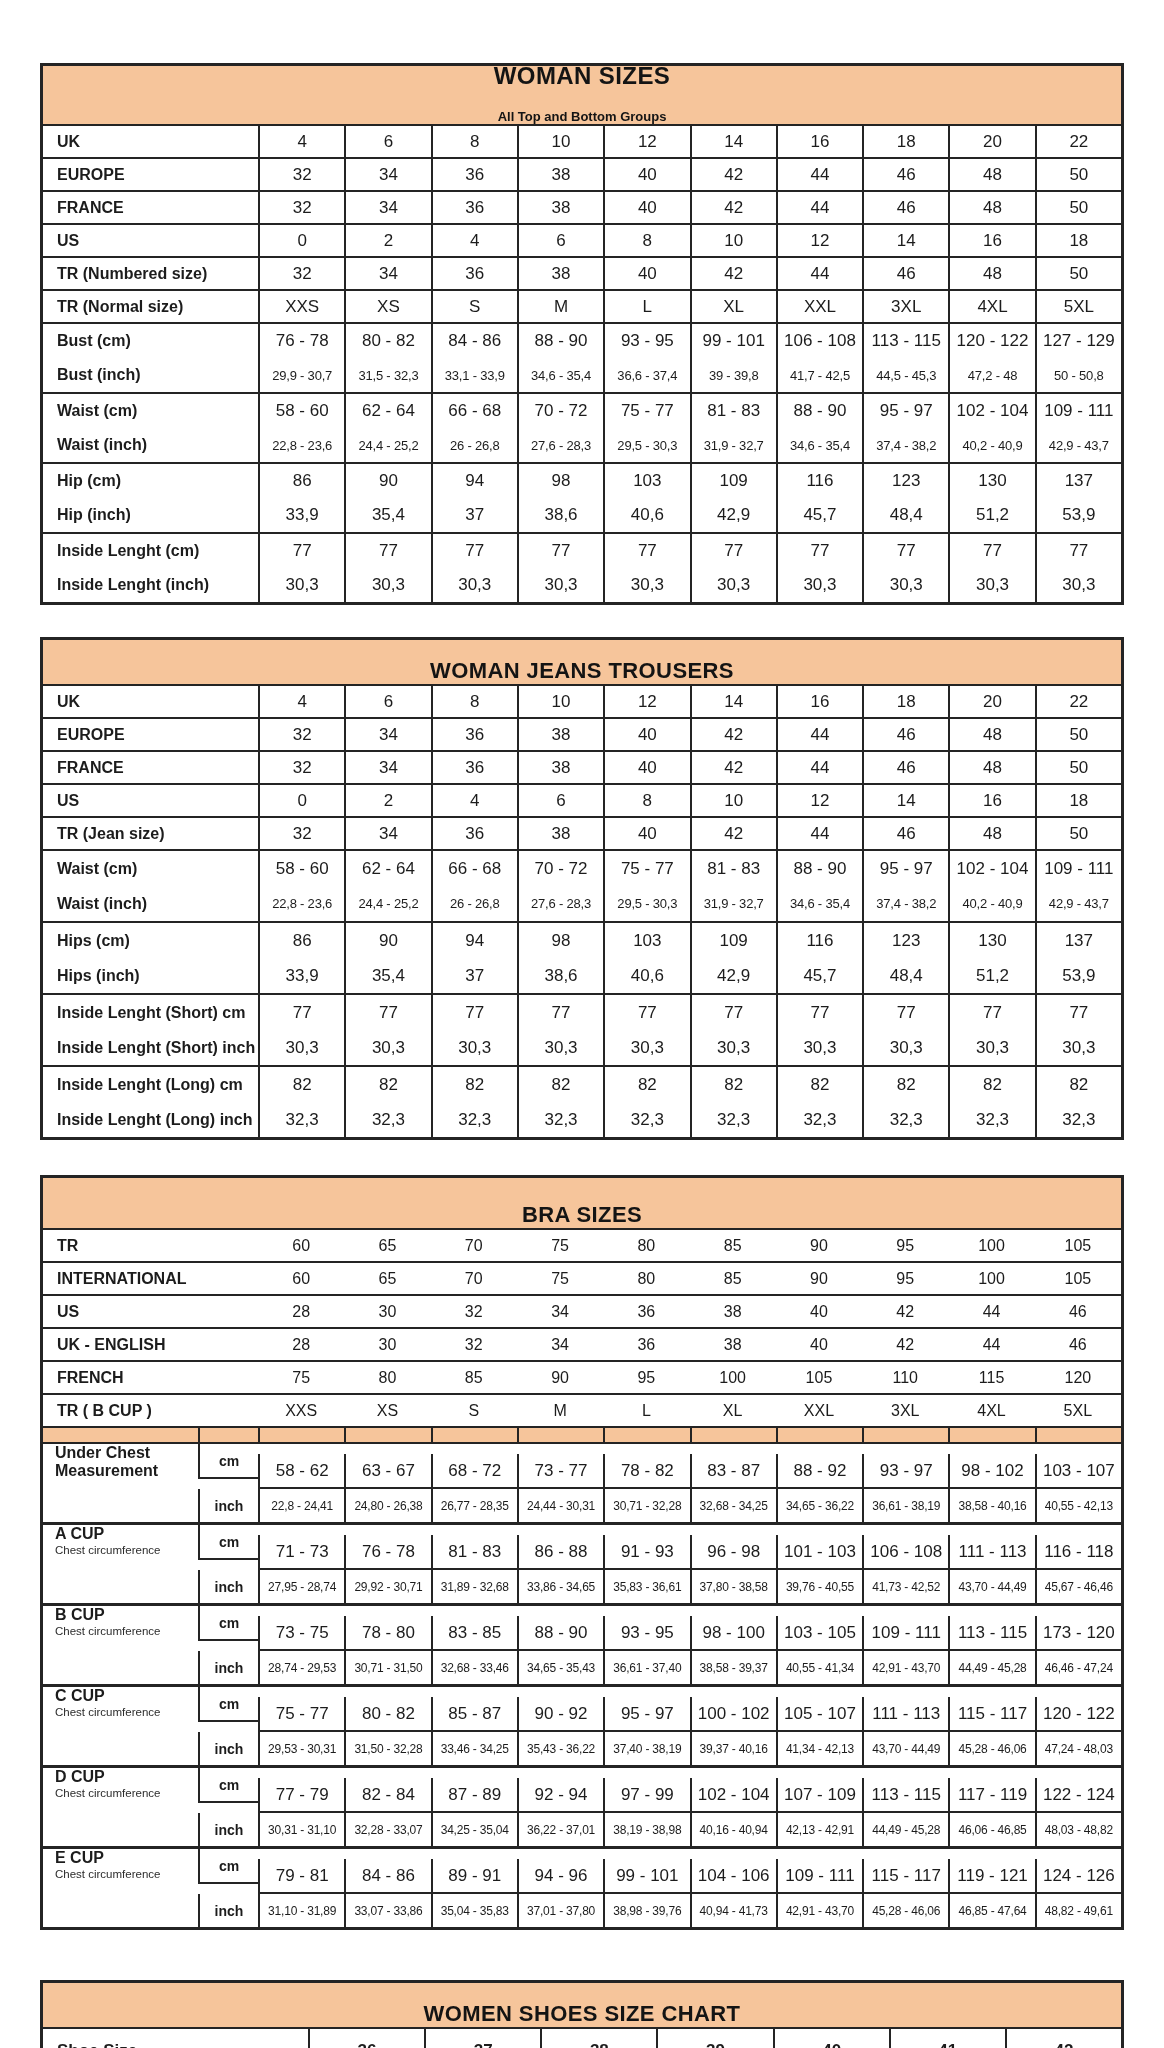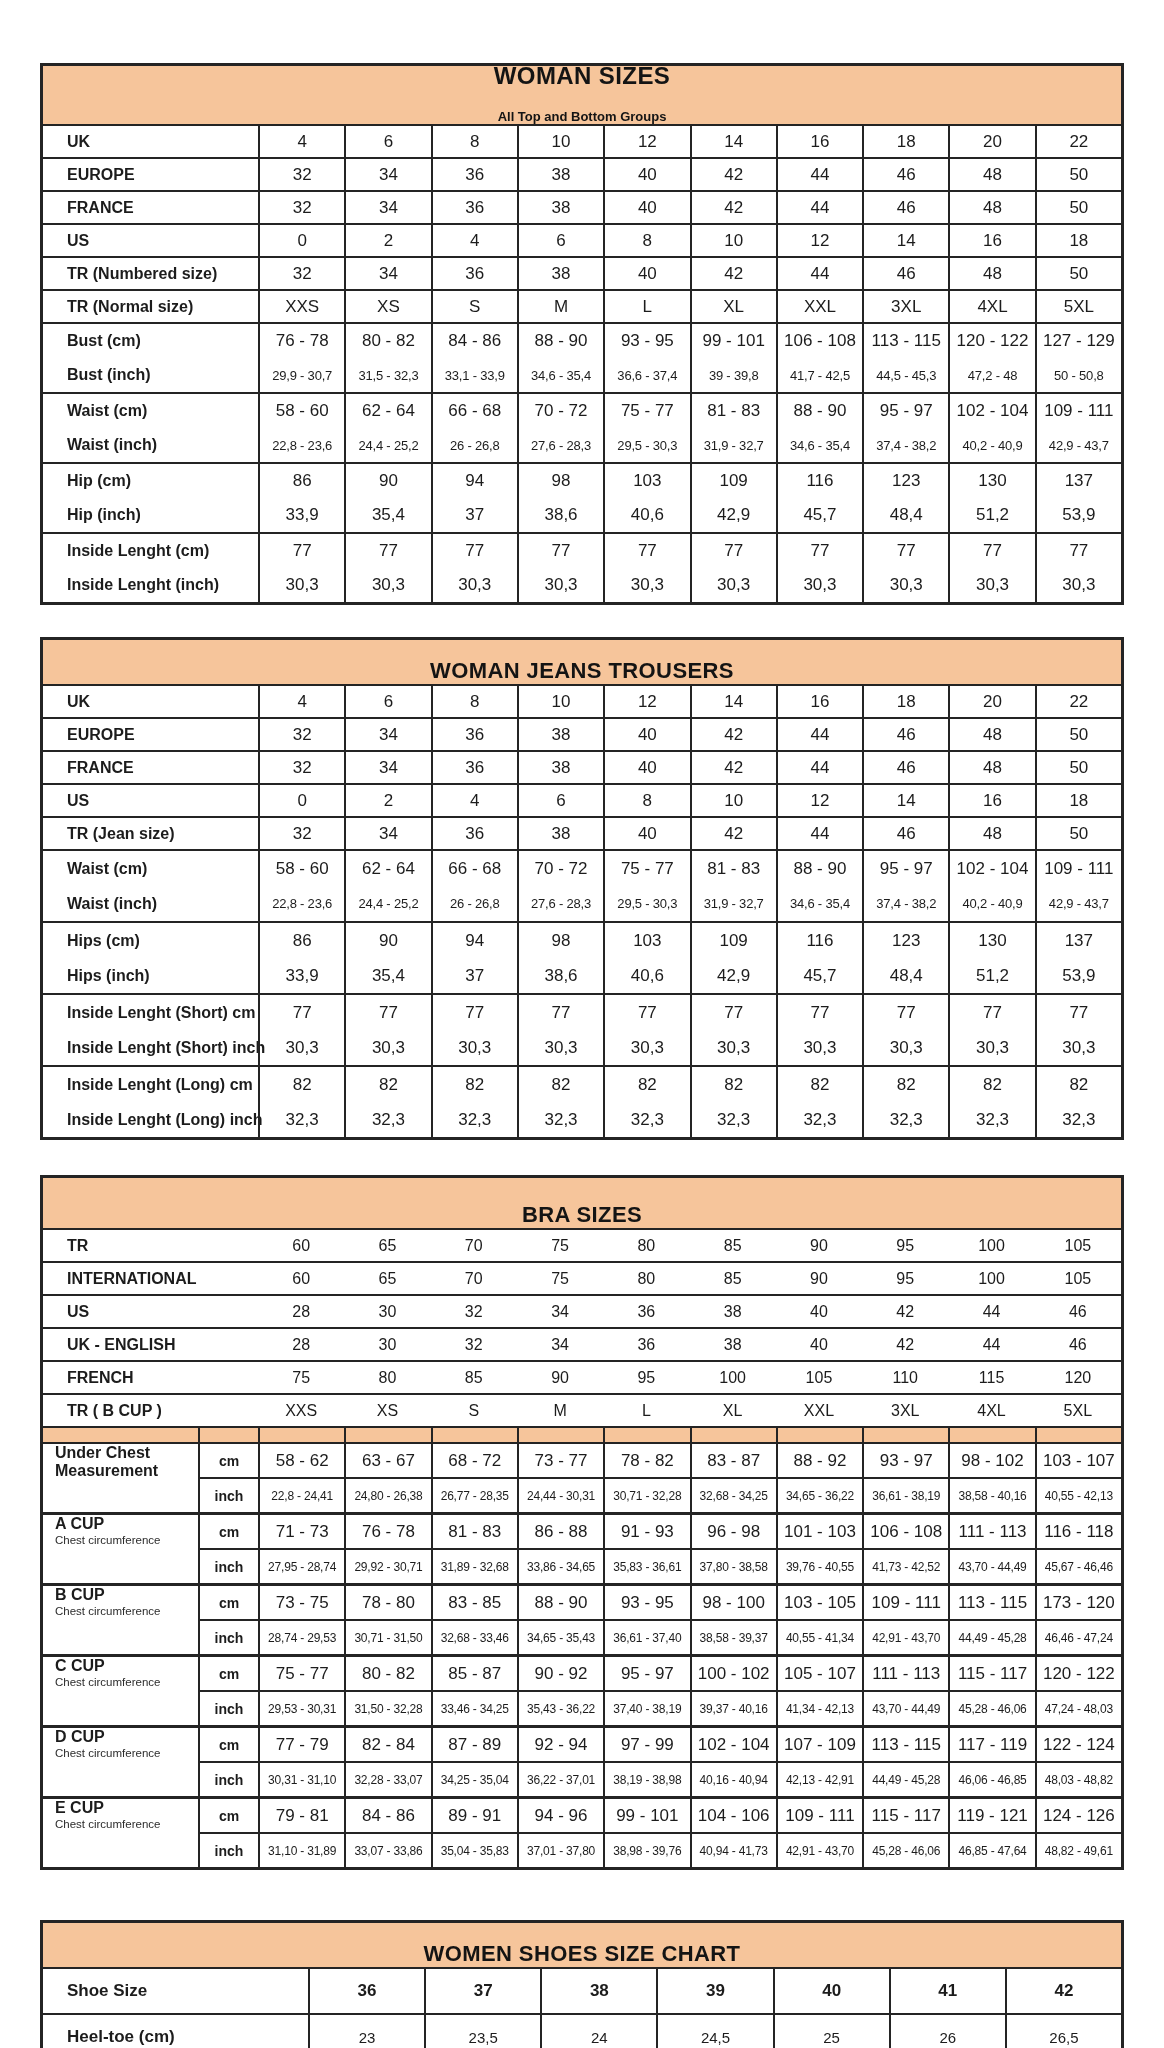--- a/index.html
+++ b/index.html
@@ -16,21 +16,21 @@
   .thead-md{height:44px;}
   .thead-bra{height:50px;}
   .t-title{font-weight:bold;font-size:22px;letter-spacing:.4px;color:#141414;}
   .t-title-lg{font-size:24px;}
   .t-sub{font-weight:bold;font-size:13px;margin-top:19px;color:#141414;}
 
   
   .grp{display:grid;grid-template-columns:215px repeat(10,1fr);}
   .tbody > .grp + .grp{border-top:2px solid #242424;}
   .cell{display:flex;align-items:center;justify-content:center;border-left:2px solid #242424;font-size:17px;}
-  .cell.label{justify-content:flex-start;padding-left:24px;border-left:none;font-weight:bold;font-size:16px;white-space:nowrap;}
+  .cell.label{justify-content:flex-start;padding-left:14px;border-left:none;font-weight:bold;font-size:16px;white-space:nowrap;}
   .t1 .cell{height:31px;}
   .t1 .pair .cell{height:34px;}
   .t2 .cell{height:31px;}
   .t2 .pair .cell{height:35px;}
   .cell.small{font-size:13px;letter-spacing:-0.2px;}
 
   
   .bra-top{display:grid;grid-template-columns:215px repeat(10,1fr);}
   .bra-body > .bra-top + .bra-top{border-top:2px solid #242424;}
   .bra-top .cell{border-left:none;height:31px;font-size:16px;}
@@ -38,21 +38,21 @@
   .bra-sep .sep-cell{border-left:2px solid #242424;}
   .bra-sep .sep-cell:first-child{border-left:none;}
   .cup-grp{display:grid;grid-template-columns:155px 60px repeat(10,1fr);border-top:2px solid #242424;}
   .cup-grp.thick{border-top:3px solid #242424;}
   .cup-grp .cell{height:33px;}
   .cup-grp .cell.r1{border-bottom:2px solid #242424;}
   .cup-label{grid-row:1/3;display:flex;flex-direction:column;justify-content:flex-start;padding-left:12px;}
   .cup-name{font-weight:bold;font-size:16px;line-height:18px;white-space:pre-line;}
   .cup-sub{font-size:11.5px;color:#2c2c2c;margin-top:1px;}
   .cell.unit{font-weight:bold;font-size:14px;}
-  .cell.cmv{font-size:17px;}
+  .cell.cmv{font-size:17px;margin-top:10px;}
   .cell.inv{font-size:12px;letter-spacing:-0.2px;}
 
   
   .shoe-row{display:grid;grid-template-columns:265px repeat(7,1fr);}
   .shoes-body > .shoe-row + .shoe-row{border-top:2px solid #242424;}
   .shoe-row .cell.label{font-size:17px;}
   .shoe-top .cell{height:44px;font-weight:bold;font-size:17px;}
   .shoe-bot .cell{height:44px;font-size:15px;}
   .shoe-bot .cell.label{font-weight:bold;}
 </style>

